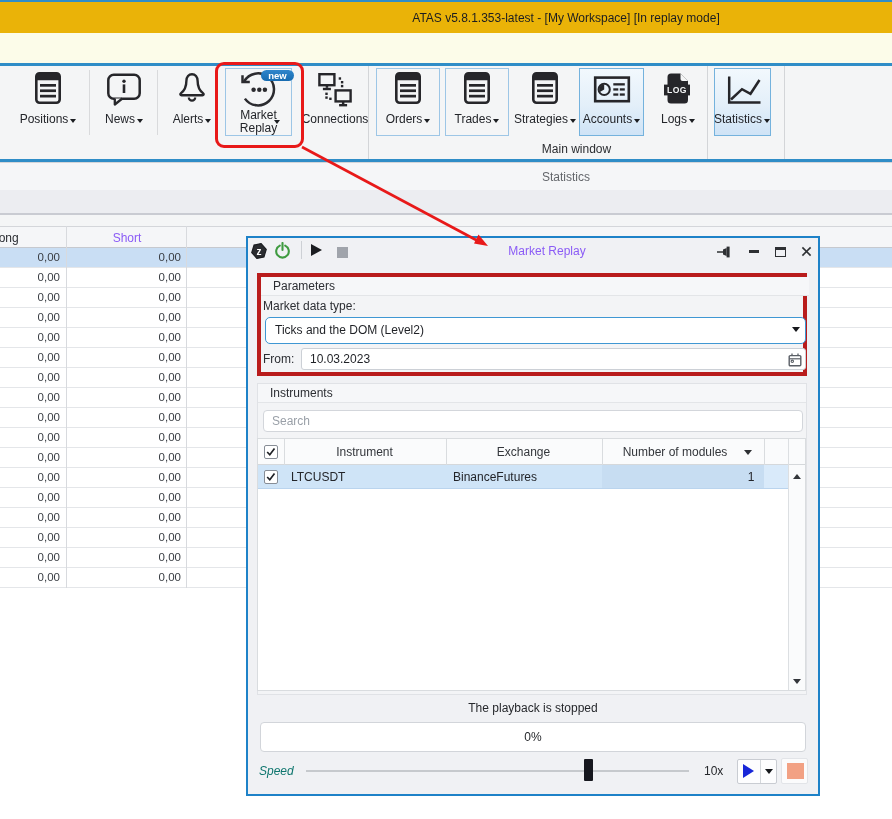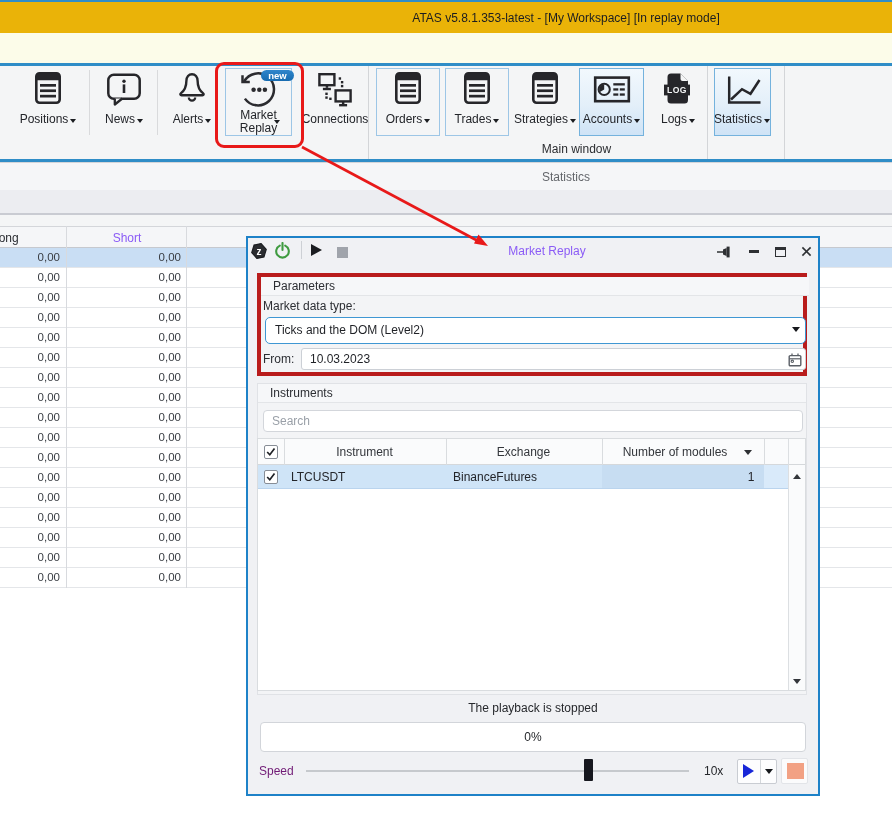--- a/index.html
+++ b/index.html
@@ -314,21 +314,21 @@
         <div class="abs" style="left:343.5px;top:5px;width:153px;text-align:right;color:#23252a;">1</div>
       </div>
       <div class="abs" style="left:534.5px;top:35px;width:0;height:0;border-left:4.3px solid transparent;border-right:4.3px solid transparent;border-bottom:5.2px solid #33363b;"></div>
       <div class="abs" style="left:534.5px;top:240px;width:0;height:0;border-left:4.3px solid transparent;border-right:4.3px solid transparent;border-top:5.2px solid #33363b;"></div>
     </div>
   </div>
 
   <div class="abs" style="left:0;top:463px;width:570px;text-align:center;color:#26282c;">The playback is stopped</div>
   <div class="abs" style="left:12px;top:484px;width:546px;height:30px;background:#fff;border:1px solid #d2d5da;border-radius:4px;line-height:28px;text-align:center;color:#26282c;">0%</div>
 
-  <div class="abs" style="left:11px;top:526px;color:#701a75;">Speed</div>
+  <div class="abs" style="left:11px;top:526px;color:#0f766e;font-style:italic;">Speed</div>
   <div class="abs" style="left:58px;top:532px;width:383px;height:2px;background:#c6c9cd;"></div>
   <div class="abs" style="left:336px;top:521px;width:9px;height:22px;background:#17181f;border-radius:1px;"></div>
   <div class="abs" style="left:456px;top:526px;color:#26282c;">10x</div>
   <div class="abs" style="left:488.5px;top:520.5px;width:40px;height:25px;background:#fdfdfe;border:1px solid #c9ccd2;border-radius:2px;">
     <div class="abs" style="left:5.5px;top:4.5px;width:0;height:0;border-top:7px solid transparent;border-bottom:7px solid transparent;border-left:11.5px solid #1726d8;"></div>
     <div class="abs" style="left:22px;top:0;width:1px;height:23px;background:#d4d7db;"></div>
     <div class="abs" style="left:27px;top:9px;width:0;height:0;border-left:4.6px solid transparent;border-right:4.6px solid transparent;border-top:5.4px solid #16181c;"></div>
   </div>
   <div class="abs" style="left:533px;top:519.5px;width:27px;height:26px;background:#fbfbfc;border:1px solid #e2e4e8;border-radius:2px;">
     <div class="abs" style="left:4.5px;top:4.5px;width:17.5px;height:16px;background:#f2a184;"></div>

